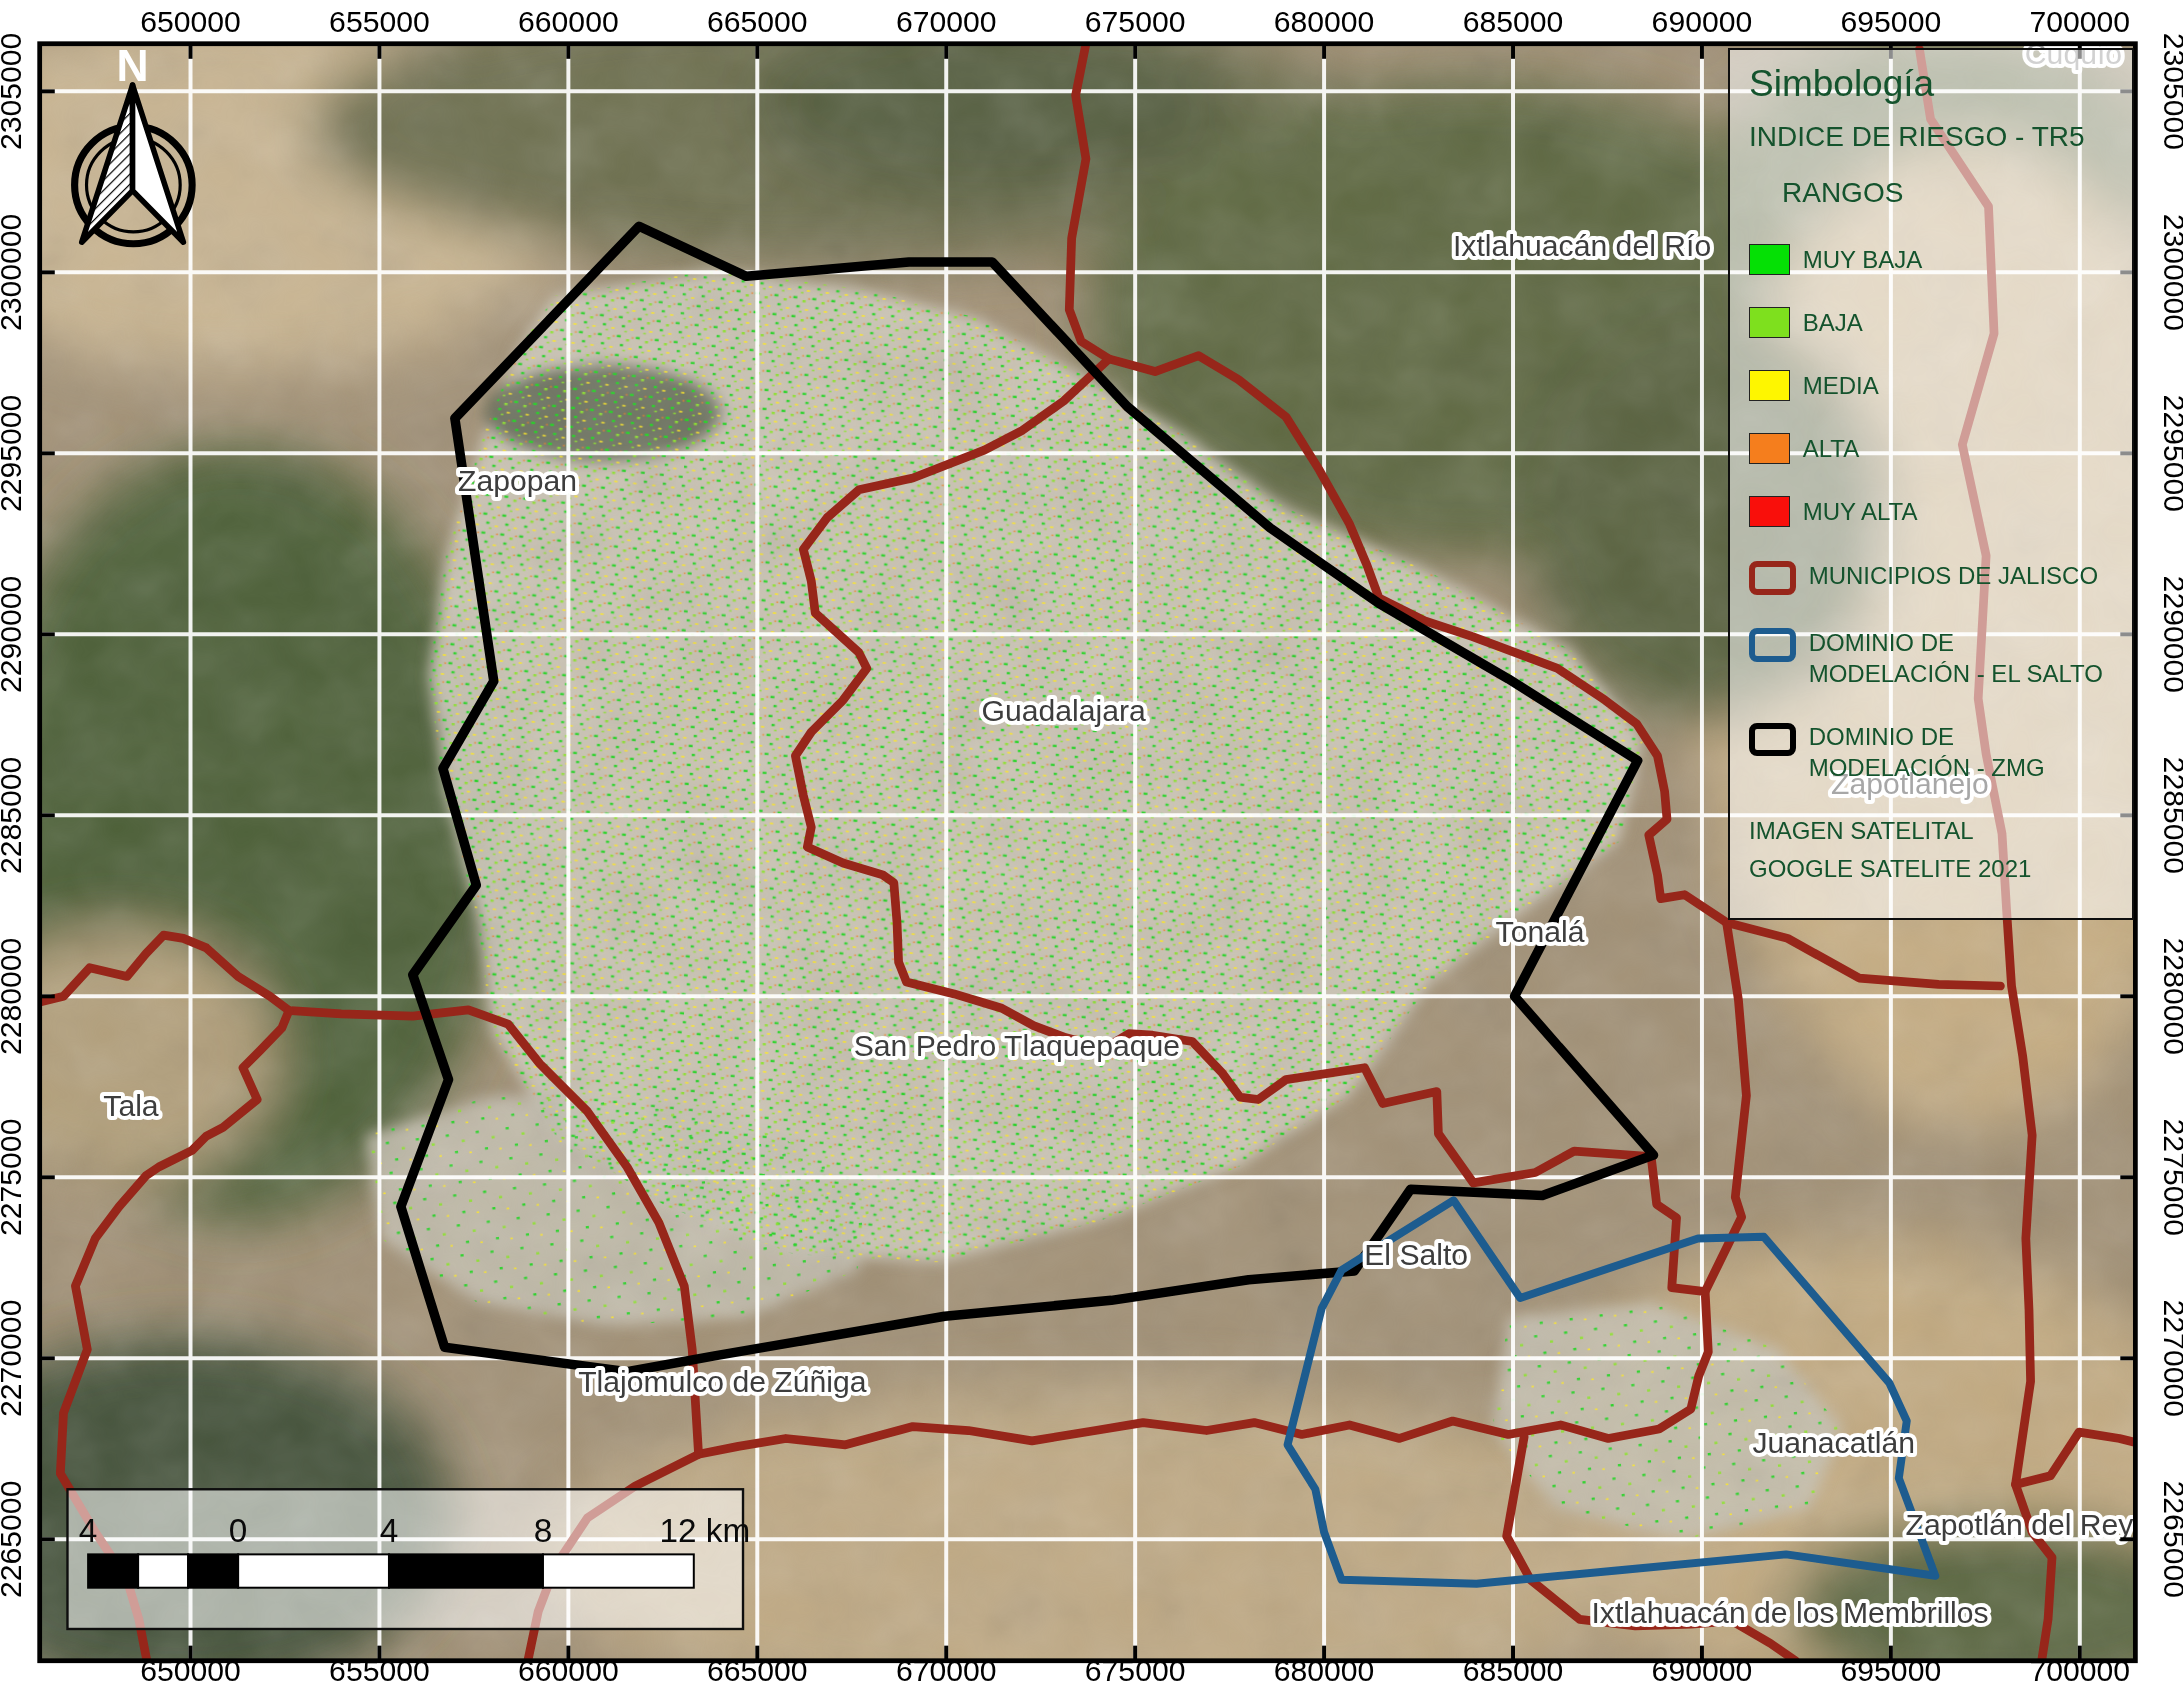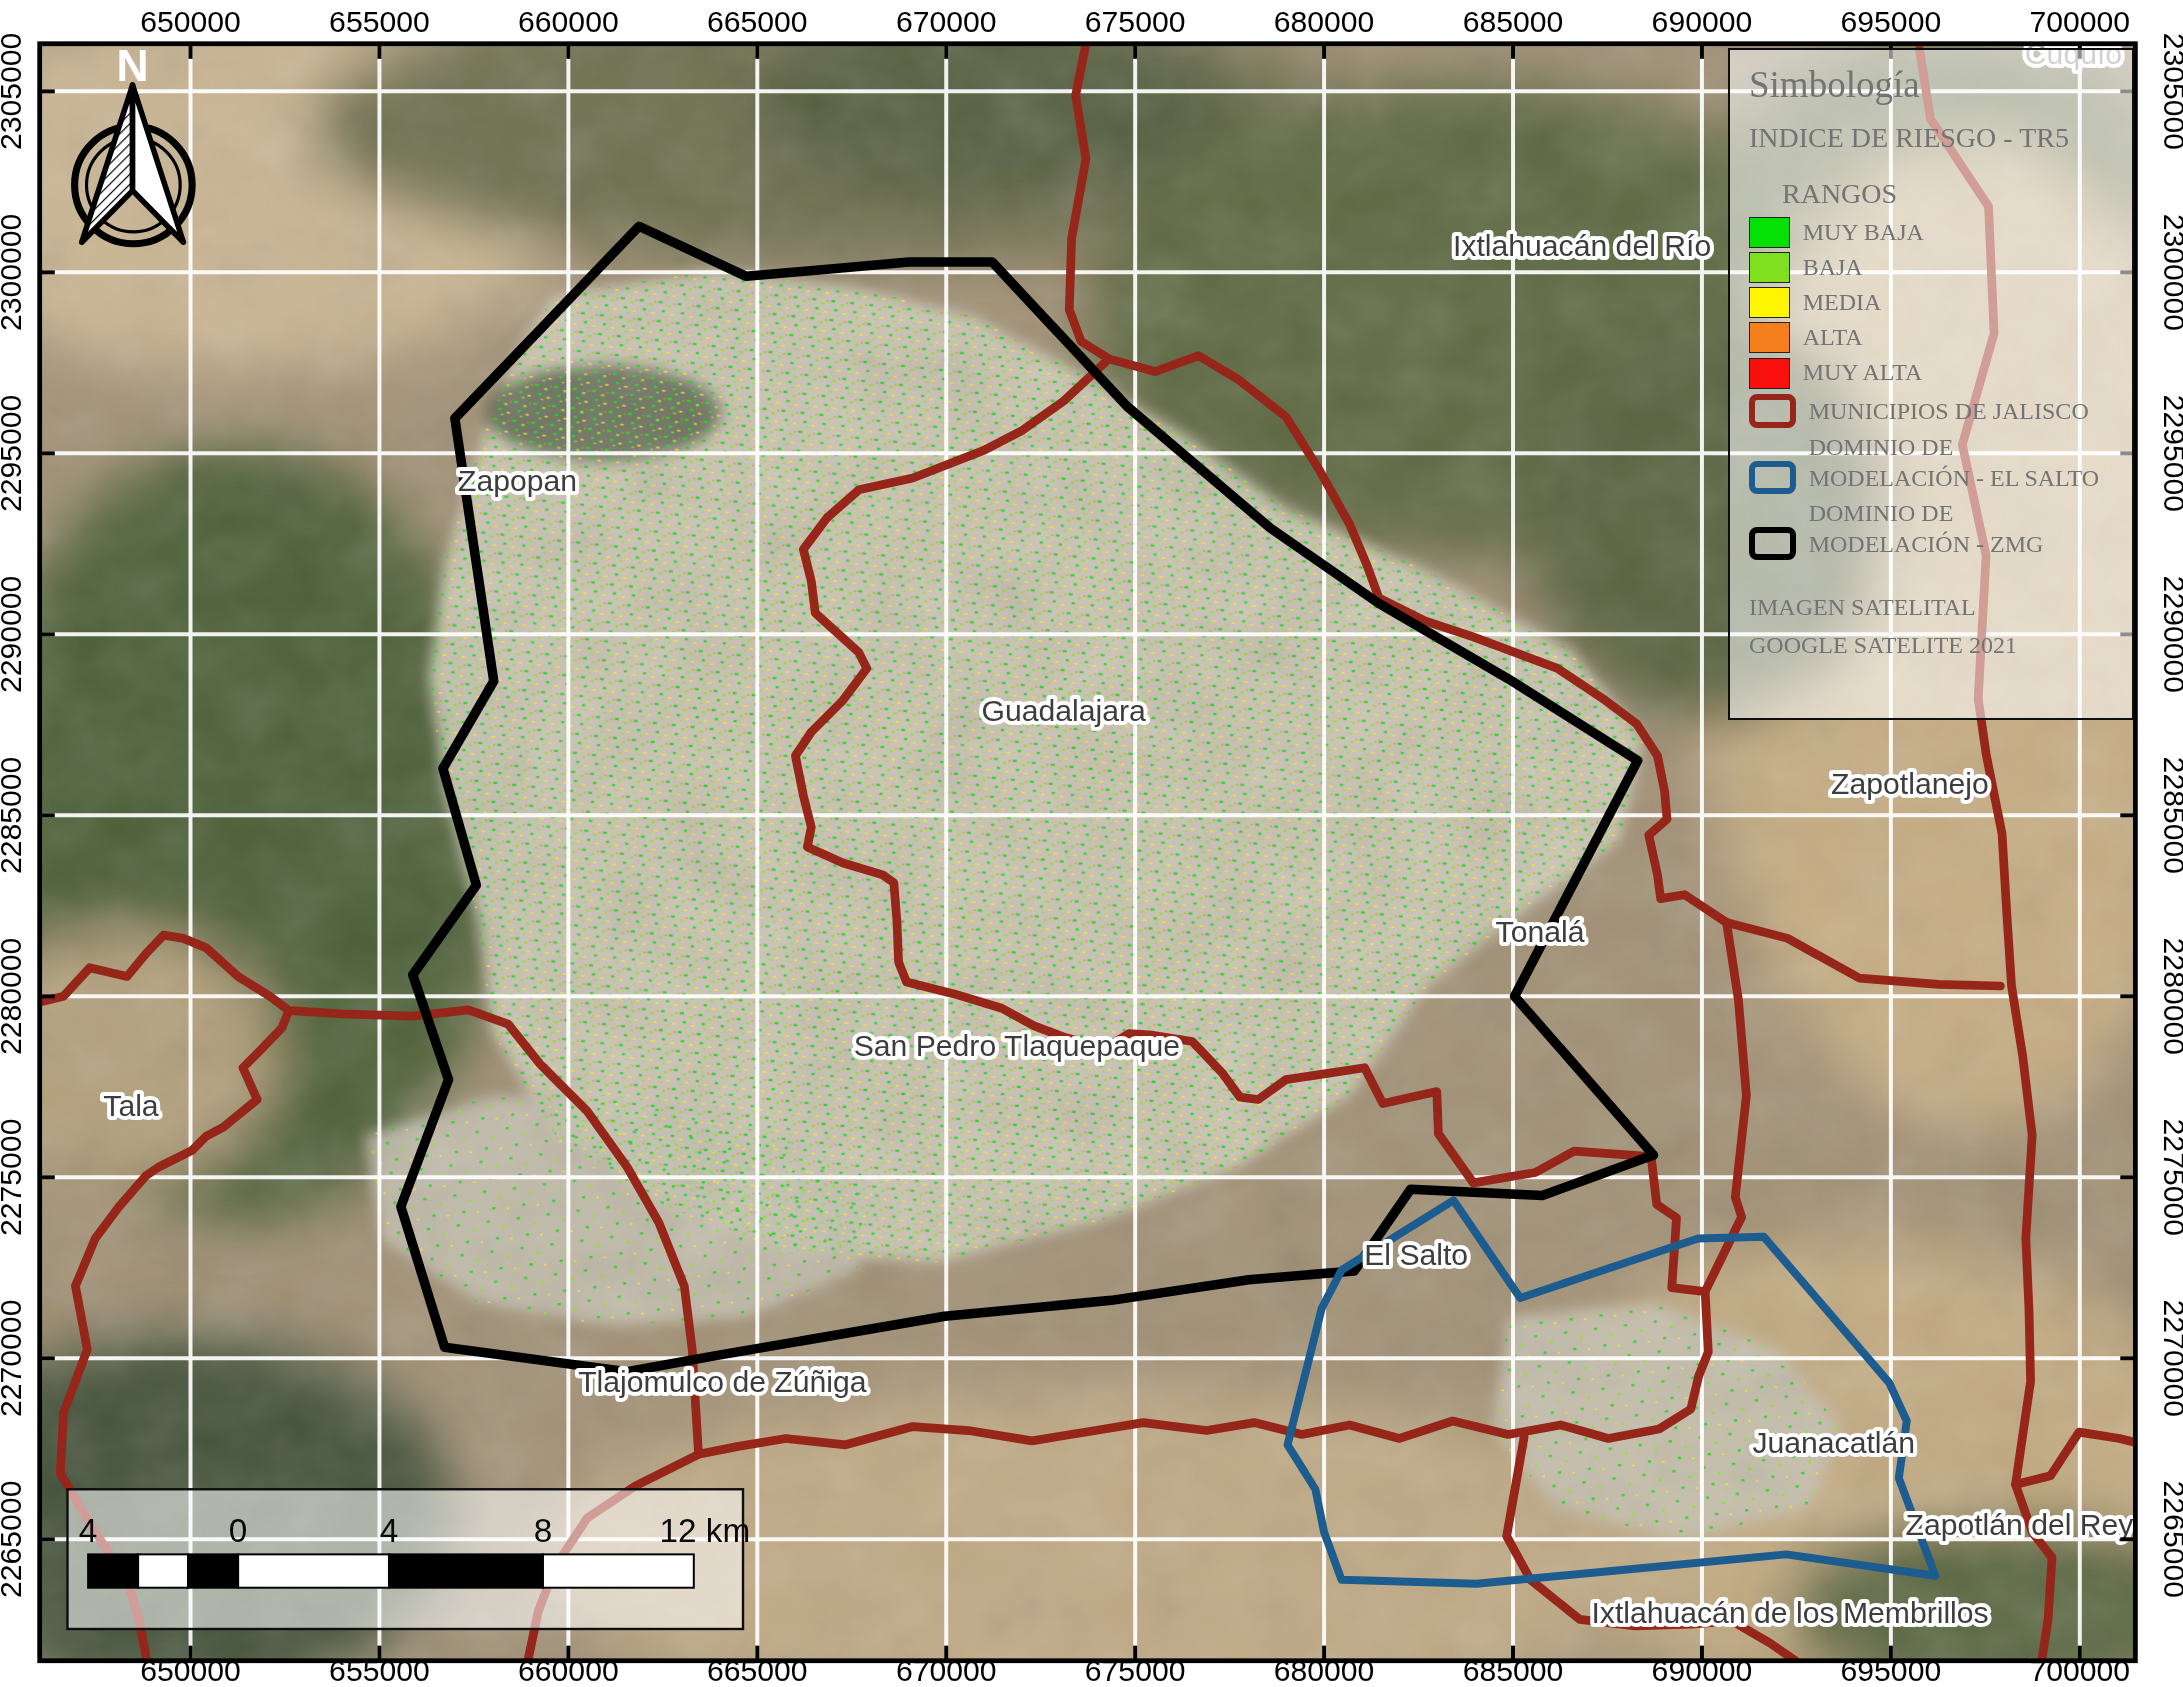--- a/index.html
+++ b/index.html
@@ -6,27 +6,27 @@
   .page{position:relative;width:2183px;height:1687px;background:#ffffff;overflow:hidden;
         font-family:"Liberation Sans","DejaVu Sans",sans-serif;}
   svg{position:absolute;left:0;top:0;}
   text{font-family:"Liberation Sans","DejaVu Sans",sans-serif;}
   .axis-label{font-size:38px;fill:#000;}
   .city{font-size:38px;fill:#3d3d3d;stroke:#ffffff;stroke-width:10px;paint-order:stroke;stroke-linejoin:round;}
   .city-muted{fill:#9a9a9a;}
   .sb-num{font-size:42px;fill:#0a0a0a;}
   .north-n{font-size:56px;font-weight:bold;fill:#ffffff;}
   
-  .legend{position:absolute;left:1728px;top:48px;width:406px;height:672px;box-sizing:border-box;
+  .legend{position:absolute;left:1728px;top:48px;width:406px;height:872px;box-sizing:border-box;
           background:rgba(255,255,255,0.55);border:2.4px solid #0e0e0e;padding:11px 17.5px 8px 19px;
-          color:#737373;font-family:Liberation Serif, serif;}
+          color:#14532d;}
   .lg-title{font-size:37px;margin:1.6px 0 14.3px 0;}
   .lg-group{font-size:28px;line-height:1.3;}
   .lg-group-l2{margin-left:33px;margin-top:20px;}
-  .lg-row{display:flex;align-items:flex-end;gap:12.7px;margin-top:4px;}
+  .lg-row{display:flex;align-items:flex-start;gap:12.7px;margin-top:32px;}
   .lg-sw{width:39px;height:29px;border:0.8px solid #222;flex:0 0 auto;}
   .lg-sw-line{width:35px;height:21.4px;border:6.4px solid #000;border-radius:8px;flex:0 0 auto;margin-top:1.6px;background:transparent;}
   .lg-label{font-size:24px;line-height:1.3;max-width:302px;}
   .lg-notes{margin-top:29px;font-size:24px;line-height:1.55;}
 </style>
 </head>
 <body>
 
 <div class="page">
 

